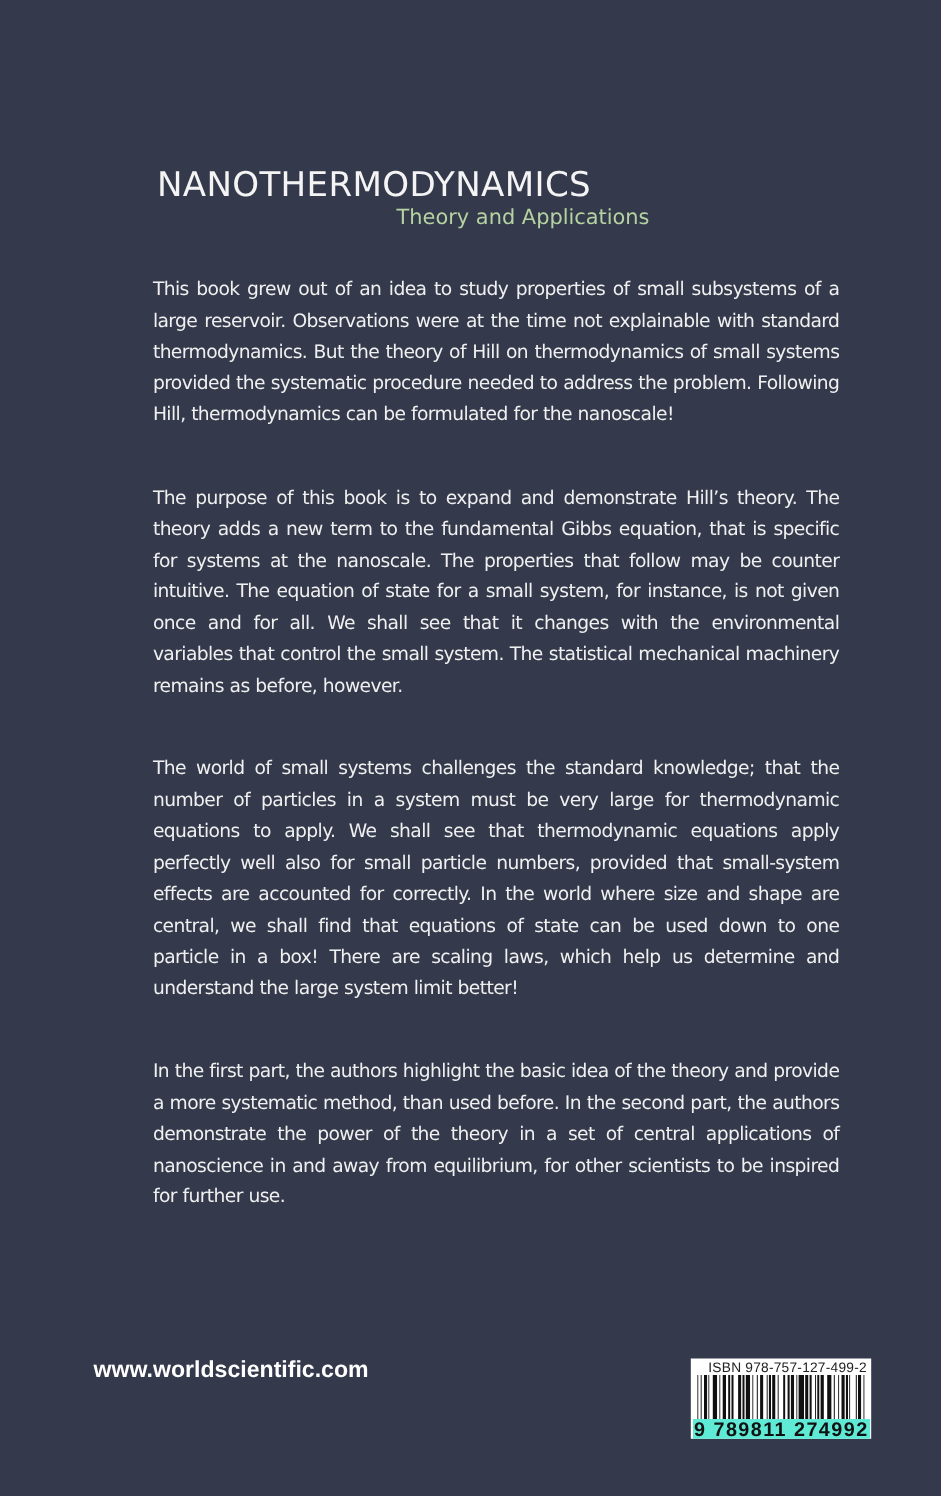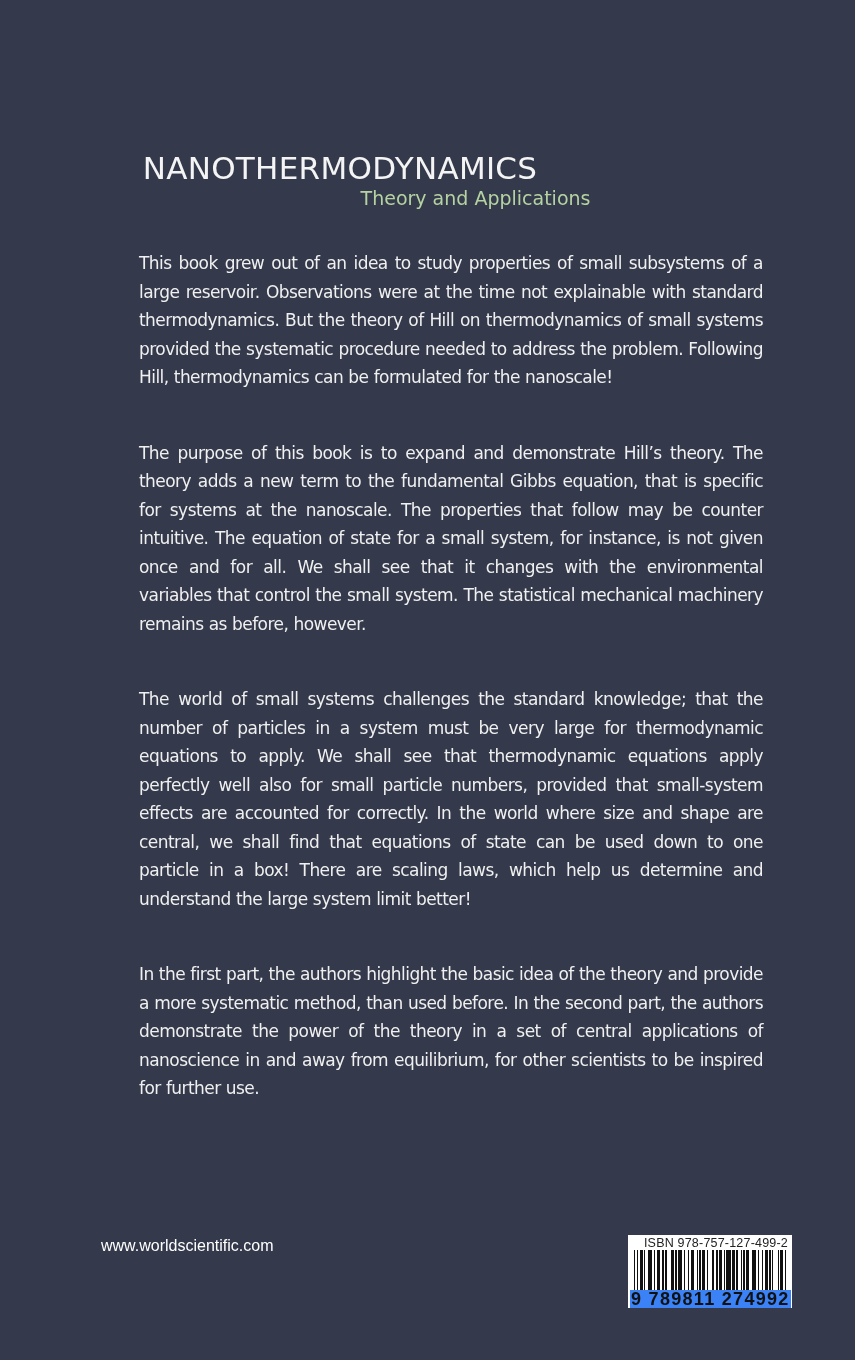--- a/index.html
+++ b/index.html
@@ -57,23 +57,24 @@
       font-family: "Liberation Sans", sans-serif;
       color: #ffffff;
     }
     .publisher-name {
       font-size: 28px;
       font-weight: bold;
       line-height: 32px;
       margin: 0;
     }
     .publisher-url {
-      font-size: 16px;
+      font-size: 21px;
       line-height: 28px;
-      margin: 2px 0 0 16px;
+      margin: 2px 0 0 0;
+      font-weight: bold;
     }
     .catalog-code {
       font-size: 17px;
       line-height: 22px;
       margin: 0;
     }
     .barcode-box {
       position: absolute;
       left: 628px;
       top: 1235px;
@@ -101,21 +102,21 @@
       align-items: stretch;
     }
     .bars span { display: block; height: 100%; }
     .isbn-digits {
       position: absolute;
       left: 2px;
       bottom: 0px;
       font-size: 18px;
       font-weight: bold;
       letter-spacing: 1.3px;
-      background: #3b82f6;
+      background: #5eead4;
       line-height: 18px;
       padding: 0 1px;
     }
   </style>
 </head>
 <body>
 
 <h1 class="title">NANOTHERMODYNAMICS</h1>
 <p class="subtitle">Theory and Applications</p>
 

